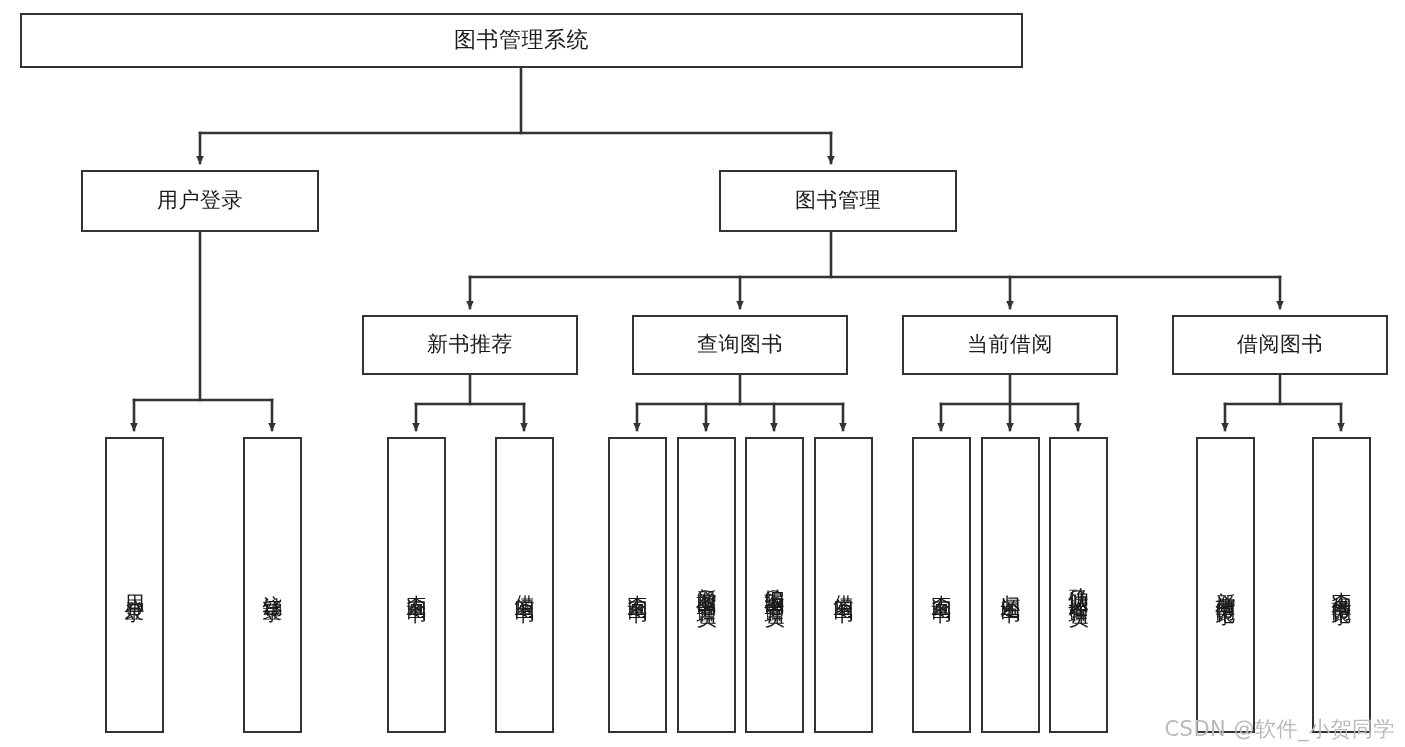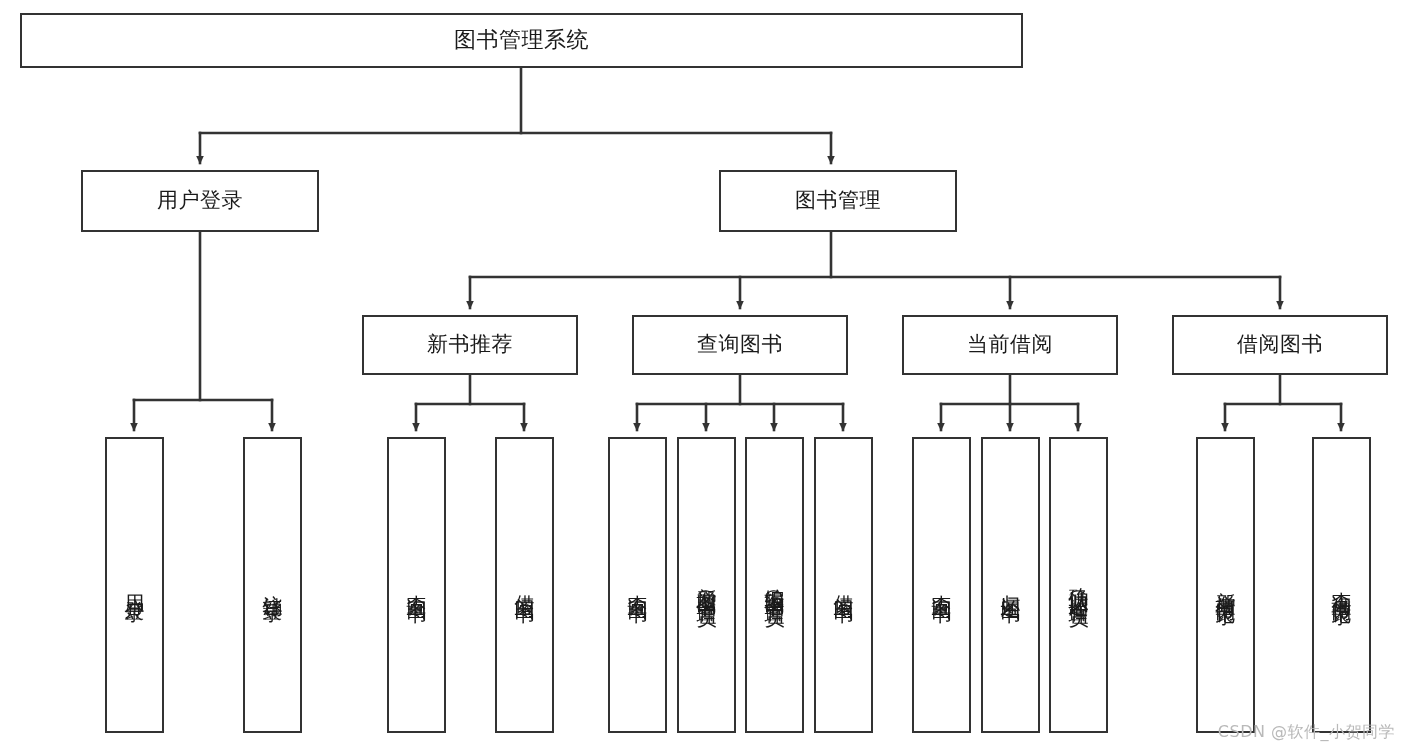--- a/index.html
+++ b/index.html
@@ -62,21 +62,21 @@
     font-size: 20px;
     line-height: 1.05;
     letter-spacing: 3px;
     white-space: nowrap;
     max-height: 100%;
   }
   #watermark {
     position: absolute;
     right: 10px;
     bottom: 4px;
-    font-size: 16px;
+    font-size: 21px;
     color: #b9b9b9;
     letter-spacing: 0.5px;
     white-space: nowrap;
     font-family: "DejaVu Sans", "Liberation Sans", sans-serif;
   }
 </style>
 </head>
 <body>
 
 <div id="diagram-root">

